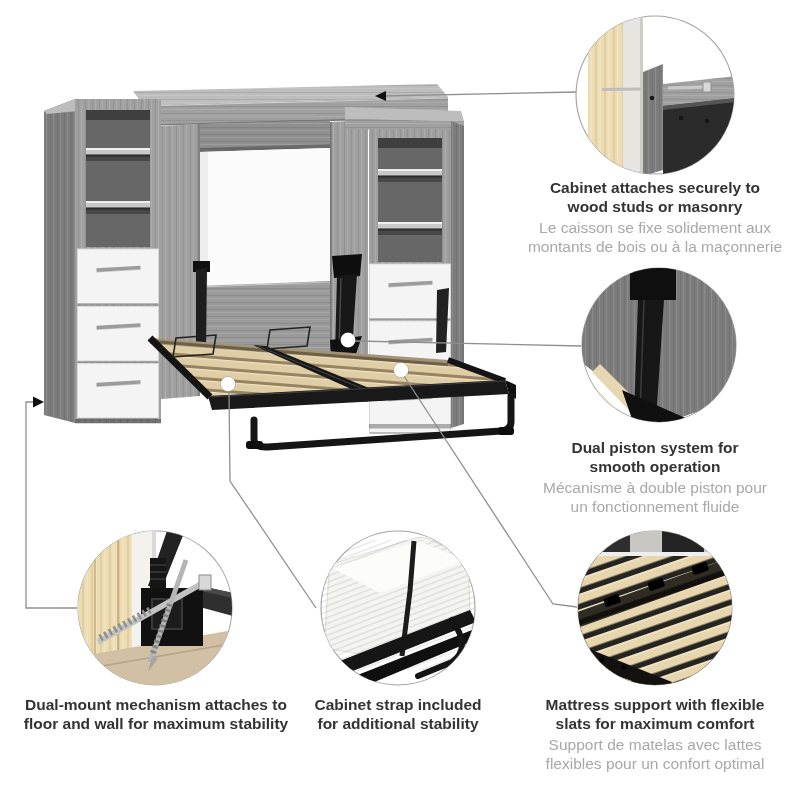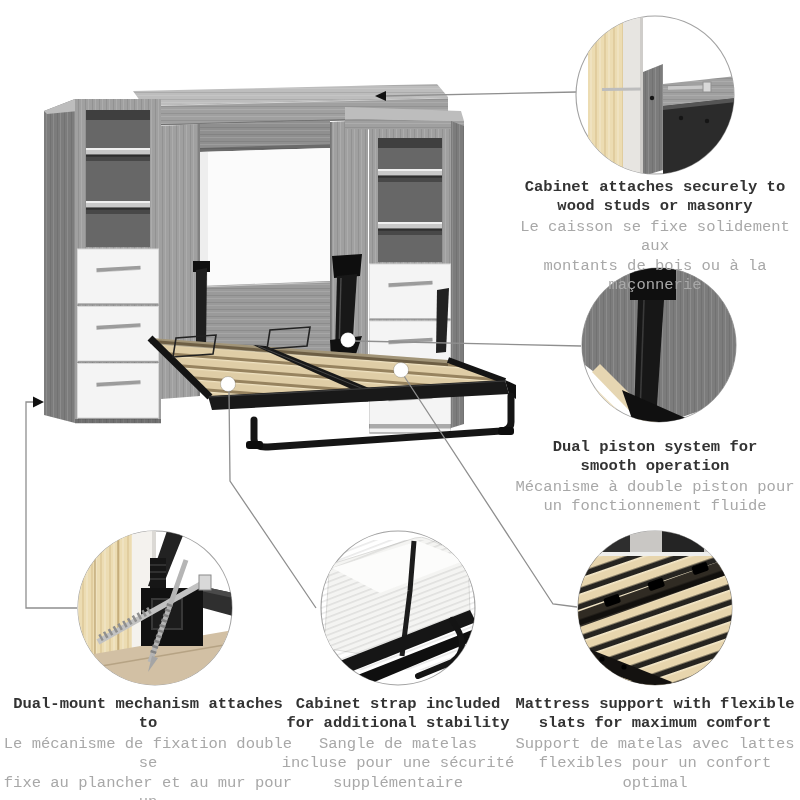--- a/index.html
+++ b/index.html
@@ -4,21 +4,21 @@
 <style>
   :root{
     --background:#ffffff; --cabinet-gray:#a0a0a0; --cabinet-gray-dark:#7c7c7c;
     --cabinet-top:#bdbdbd; --interior-shadow:#676767; --drawer-white:#f4f4f4;
     --handle-silver:#9c9c9c; --slat-wood:#dfcda6; --slat-gap:#97835f;
     --frame-black:#1d1d1d; --stud-pine:#ecdcb2; --floor-wood:#d2c0a4;
     --leader-line:#8f8f8f; --heading-text:#333333; --subtext:#a8a8a8;
   }
   html,body{margin:0;padding:0;background:var(--background);}
   .stage{position:relative;width:800px;height:800px;background:var(--background);overflow:hidden;
-         font-family:Liberation Mono, monospace;}
+         font-family:Liberation Sans, sans-serif;}
   svg{position:absolute;left:0;top:0;}
   .f-gray{fill:var(--cabinet-gray);} .f-grayd{fill:var(--cabinet-gray-dark);}
   .f-top{fill:var(--cabinet-top);} .f-int{fill:var(--interior-shadow);}
   .f-white{fill:var(--drawer-white);}
   .f-pine{fill:var(--stud-pine);} .f-floor{fill:var(--floor-wood);}
   .lead{stroke:var(--leader-line);stroke-width:1.3;fill:none;}
   .ring{fill:#ffffff;stroke:#a2a2a2;stroke-width:1.1;}
   .callout-text{position:absolute;text-align:center;}
   .callout-text .hd{font-size:15.5px;line-height:1.25;font-weight:700;color:var(--heading-text);}
   .callout-text .sub{font-size:15.5px;line-height:1.25;font-weight:400;color:var(--subtext);margin-top:1px;}
@@ -326,40 +326,31 @@
   <div class="hd">
     <span class="ln">Dual piston system for</span>
         <span class="ln">smooth operation</span>
   </div>
   <div class="sub">
     <span class="ln">Mécanisme à double piston pour</span>
         <span class="ln">un fonctionnement fluide</span>
   </div>
 </div>
 
-<div class="callout-text" style="left:0px;top:695px;width:296px;">
+<div class="callout-text" style="left:8px;top:695px;width:296px;">
   <div class="hd">
     <span class="ln">Dual-mount mechanism attaches to</span>
-  </div>
-  <div class="sub">
-    <span class="ln">Le mécanisme de fixation double se</span>
-        <span class="ln">fixe au plancher et au mur pour un</span>
-        <span class="ln">maximum de stabilité</span>
+        <span class="ln">floor and wall for maximum stability</span>
   </div>
 </div>
 
 <div class="callout-text" style="left:250px;top:695px;width:296px;">
   <div class="hd">
     <span class="ln">Cabinet strap included</span>
         <span class="ln">for additional stability</span>
-  </div>
-  <div class="sub">
-    <span class="ln">Sangle de matelas</span>
-        <span class="ln">incluse pour une sécurité</span>
-        <span class="ln">supplémentaire</span>
   </div>
 </div>
 
 <div class="callout-text" style="left:505px;top:695px;width:300px;">
   <div class="hd">
     <span class="ln">Mattress support with flexible</span>
         <span class="ln">slats for maximum comfort</span>
   </div>
   <div class="sub">
     <span class="ln">Support de matelas avec lattes</span>

